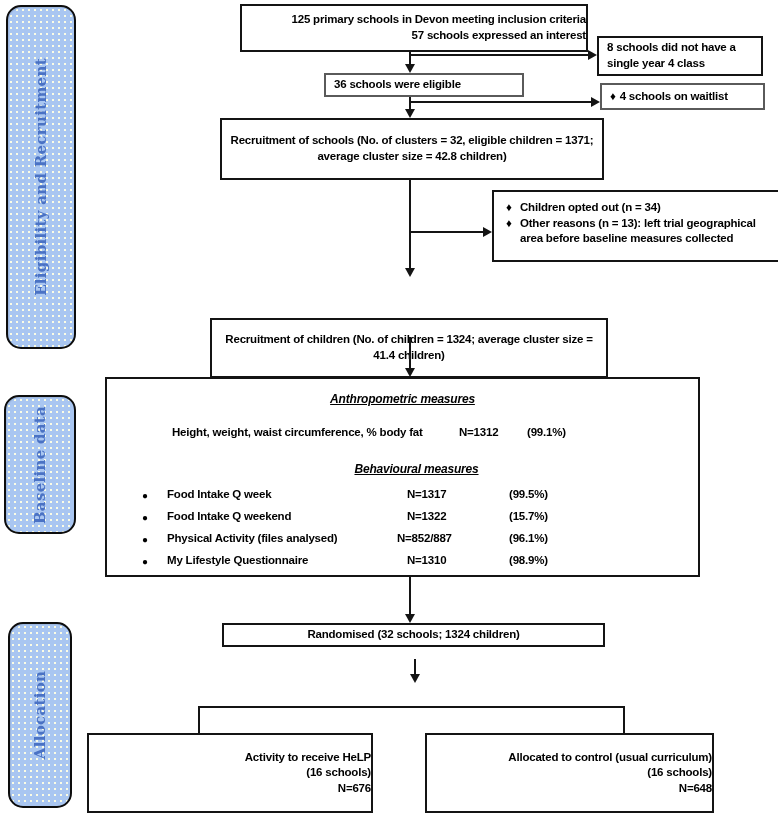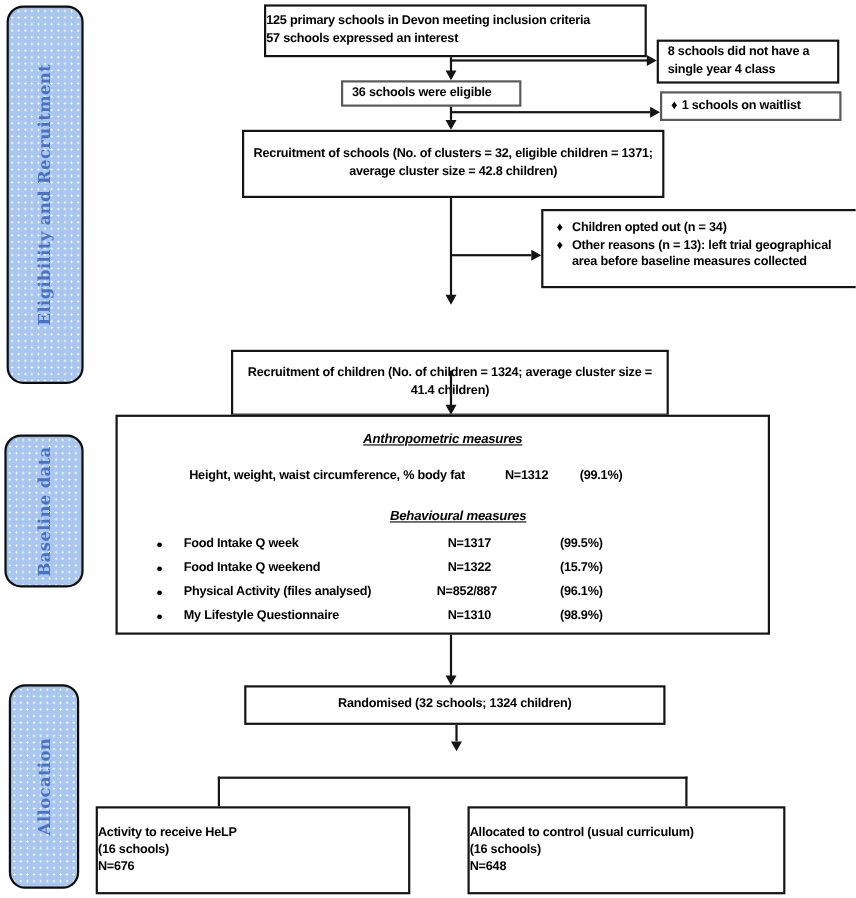--- a/index.html
+++ b/index.html
@@ -21,21 +21,21 @@
     font-family:"DejaVu Serif","Liberation Serif",serif;
     font-weight:700;font-size:15px;color:#4a72c4;letter-spacing:.3px;
   }
   
   .fbox{
     position:absolute;background:#ffffff;border:2px solid #141414;
     box-sizing:border-box;color:#000;
     font-weight:700;font-size:11.5px;letter-spacing:-0.2px;line-height:1.35;
   }
   .fbox.thin{border-width:2px;border-color:#5a5a5a;}
-  .center-lines{display:flex;flex-direction:column;align-items:flex-start;justify-content:center;height:100%;}
+  .center-lines{display:flex;flex-direction:column;align-items:flex-end;justify-content:center;height:100%;}
   .nowrap{white-space:nowrap;}
   .wrap-center{display:flex;align-items:center;justify-content:center;text-align:center;height:100%;padding:2px 8px;box-sizing:border-box;}
   .left-pad{display:flex;align-items:center;height:100%;padding:2px 8px;box-sizing:border-box;}
   .bullet-row{display:flex;align-items:flex-start;}
   .bullet-row .dia{width:14px;flex:0 0 14px;text-align:left;}
   
   .abs{position:absolute;}
   .u-head{font-style:italic;text-decoration:underline;font-size:12px;letter-spacing:-0.2px;font-weight:700;}
   
   .line{position:absolute;background:#141414;}
@@ -61,28 +61,28 @@
     <div class="center-lines">
       <div class="nowrap">125 primary schools in Devon meeting inclusion criteria</div>
       <div class="nowrap">57 schools expressed an interest</div>
     </div>
   </div>
 
   <div class="fbox" style="left:597px;top:36px;width:166px;height:40px;">
     <div class="left-pad">8 schools did not have a single year 4 class</div>
   </div>
 
-  <div class="fbox thin" style="left:310px;top:73px;width:164px;height:24px;text-align:center;">
+  <div class="fbox thin" style="left:324px;top:73px;width:200px;height:24px;text-align:center;">
     <div class="left-pad nowrap">36 schools were eligible</div>
   </div>
 
   <div class="fbox thin" style="left:600px;top:83px;width:165px;height:27px;">
     <div class="left-pad">
       <span class="dia" style="margin-right:4px;">♦</span>
-      <span class="nowrap">1 schools on waitlist</span>
+      <span class="nowrap">4 schools on waitlist</span>
     </div>
   </div>
 
   <div class="fbox" style="left:220px;top:118px;width:384px;height:62px;">
     <div class="wrap-center">Recruitment of schools (No. of clusters = 32, eligible children = 1371; average cluster size = 42.8 children)</div>
   </div>
 
   <div class="fbox" style="left:492px;top:190px;width:290px;height:72px;">
     <div style="padding:8px 6px 4px 12px;">
       <div class="bullet-row">
@@ -123,21 +123,21 @@
     <div class="abs nowrap" style="left:60px;top:152px;">Physical Activity (files analysed)</div>
     <div class="abs nowrap" style="left:290px;top:152px;text-align:right;">N=852/887</div>
     <div class="abs nowrap" style="left:402px;top:152px;">(96.1%)</div>
 
     <div class="abs" style="left:35px;top:176px;font-size:10px;">●</div>
     <div class="abs nowrap" style="left:60px;top:174px;">My Lifestyle Questionnaire</div>
     <div class="abs nowrap" style="left:300px;top:174px;">N=1310</div>
     <div class="abs nowrap" style="left:402px;top:174px;">(98.9%)</div>
   </div>
 
-  <div class="fbox" style="left:222px;top:623px;width:383px;height:36px;">
+  <div class="fbox" style="left:222px;top:623px;width:383px;height:24px;">
     <div class="wrap-center nowrap">Randomised (32 schools; 1324 children)</div>
   </div>
 
   <div class="fbox" style="left:87px;top:733px;width:286px;height:80px;">
     <div class="center-lines">
       <div class="nowrap">Activity to receive HeLP</div>
       <div class="nowrap">(16 schools)</div>
       <div class="nowrap">N=676</div>
     </div>
   </div>

